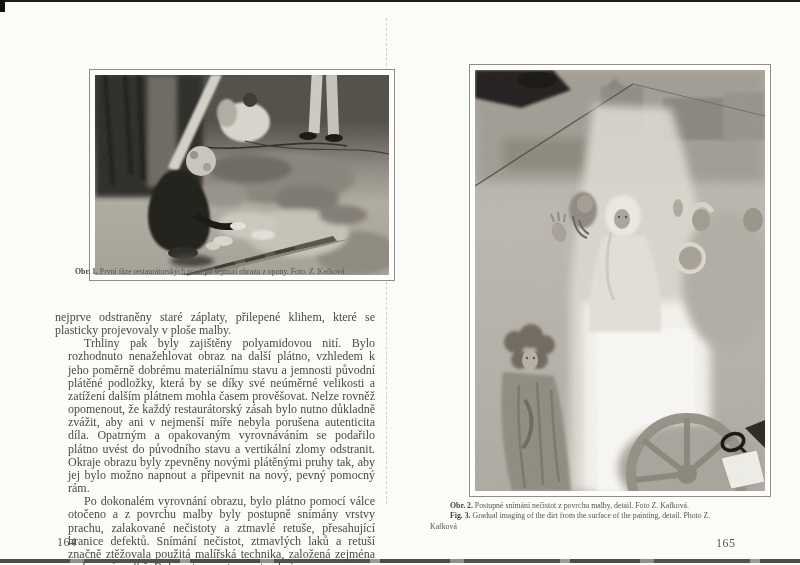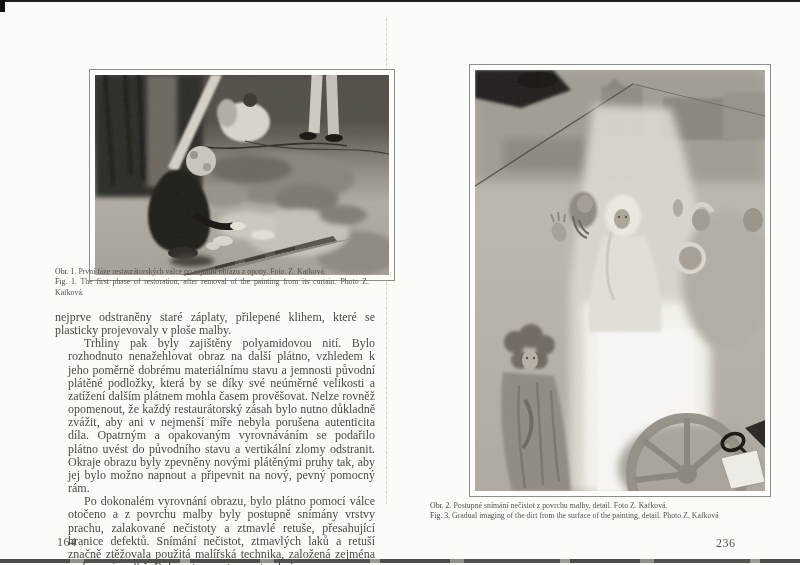--- a/index.html
+++ b/index.html
@@ -19,21 +19,21 @@
   .gutter{position:absolute;left:386px;top:18px;height:486px;width:0;
     border-left:1px dashed #cfcec8;opacity:.9;}
   
   .photo-frame{position:absolute;box-sizing:border-box;border:1px solid #8f8d87;
     background:#fdfdfc;padding:5px;}
   .photo-frame svg{display:block;width:100%;height:100%;}
   #frame1{left:49px;top:53px;width:306px;height:212px;}
   #frame2{left:429px;top:48px;width:302px;height:433px;}
   
   .caption{position:absolute;color:#56544f;font-size:7.8px;line-height:10.4px;}
-  .caption b{font-weight:400;color:#47453f;}
+  .caption b{font-weight:700;color:#47453f;margin-left:20px;}
   #caption1{left:55px;top:267px;width:314px;}
   #caption1 .cap-en{text-align:justify;}
   #caption2{left:430px;top:501px;width:300px;}
   
   .body-text{position:absolute;left:55px;top:311px;width:320px;color:#4b4a45;
     font-size:12px;line-height:13.15px;text-align:justify;}
   .body-text p{margin:0;}
   .body-text p.indent{text-indent:16px;margin-left:13px;}
   
   .page-number{position:absolute;color:#55534e;font-size:12px;letter-spacing:.5px;}
@@ -122,22 +122,21 @@
           <ellipse cx="118" cy="171" rx="7" ry="4" fill="#d8d4ca"></ellipse>
         </g>
         <ellipse cx="97" cy="186" rx="22" ry="6" fill="#44403a" filter="url(#softA)"></ellipse>
 
         <ellipse cx="168" cy="160" rx="12" ry="5" fill="#e6e3da" filter="url(#soft2A)"></ellipse>
         <rect width="294" height="200" filter="url(#grainA)" opacity="0.55"></rect>
       </svg>
     </figure>
 
     <div class="caption" id="caption1">
-      <div class="cap-cs"><b>Obr. 1.</b> <span>První fáze restaurátorských válce po sejmutí obrazu z opony. Foto. Z. Kafková.</span></div>
-      <div class="cap-en"><b>Fig. 1.</b> <span>The first phase of restoration, after removal of the painting from its curtain. Photo Z. Kafková.</span></div>
+      <div class="cap-cs"><b>Obr. 1.</b> <span>První fáze restaurátorských prací po sejmutí obrazu z opony. Foto. Z. Kafková.</span></div>
     </div>
 
     <div class="body-text">
       <p>nejprve odstraněny staré záplaty, přilepené klihem, které se plasticky projevovaly v ploše malby.</p>
       <p class="indent">Trhliny pak byly zajištěny polyamidovou nití. Bylo rozhodnuto nenažehlovat obraz na další plátno, vzhledem k jeho poměrně dobrému materiálnímu stavu a jemnosti původní plátěné podložky, která by se díky své neúměrné velikosti a zatížení dalším plátnem mohla časem prověšovat. Nelze rovněž opomenout, že každý restaurátorský zásah bylo nutno důkladně zvážit, aby ani v nejmenší míře nebyla porušena autenticita díla. Opatrným a opakovaným vyrovnáváním se podařilo plátno uvést do původního stavu a vertikální zlomy odstranit. Okraje obrazu byly zpevněny novými plátěnými pruhy tak, aby jej bylo možno napnout a připevnit na nový, pevný pomocný rám.</p>
       <p class="indent">Po dokonalém vyrovnání obrazu, bylo plátno pomocí válce otočeno a z povrchu malby byly postupně snímány vrstvy prachu, zalakované nečistoty a ztmavlé retuše, přesahující hranice defektů. Snímání nečistot, ztmavlých laků a retuší značně ztěžovala použitá malířská technika, založená zejména na lazurní malbě. Bylo nutno postupovat velmi opa-</p>
     </div>
 
     <div class="page-number" id="pn-left">164</div>
   </section>
@@ -240,16 +239,16 @@
         </g>
         <rect width="290" height="421" filter="url(#grainB)" opacity="0.5"></rect>
       </svg>
     </figure>
 
     <div class="caption" id="caption2">
       <div class="cap-cs"><b>Obr. 2.</b> <span>Postupné snímání nečistot z povrchu malby, detail. Foto Z. Kafková.</span></div>
       <div class="cap-en"><b>Fig. 3.</b> <span>Gradual imaging of the dirt from the surface of the painting, detail. Photo Z. Kafková</span></div>
     </div>
 
-    <div class="page-number" id="pn-right">236</div>
+    <div class="page-number" id="pn-right">165</div>
   </section>
 
 </div>
 
 </body></html>

